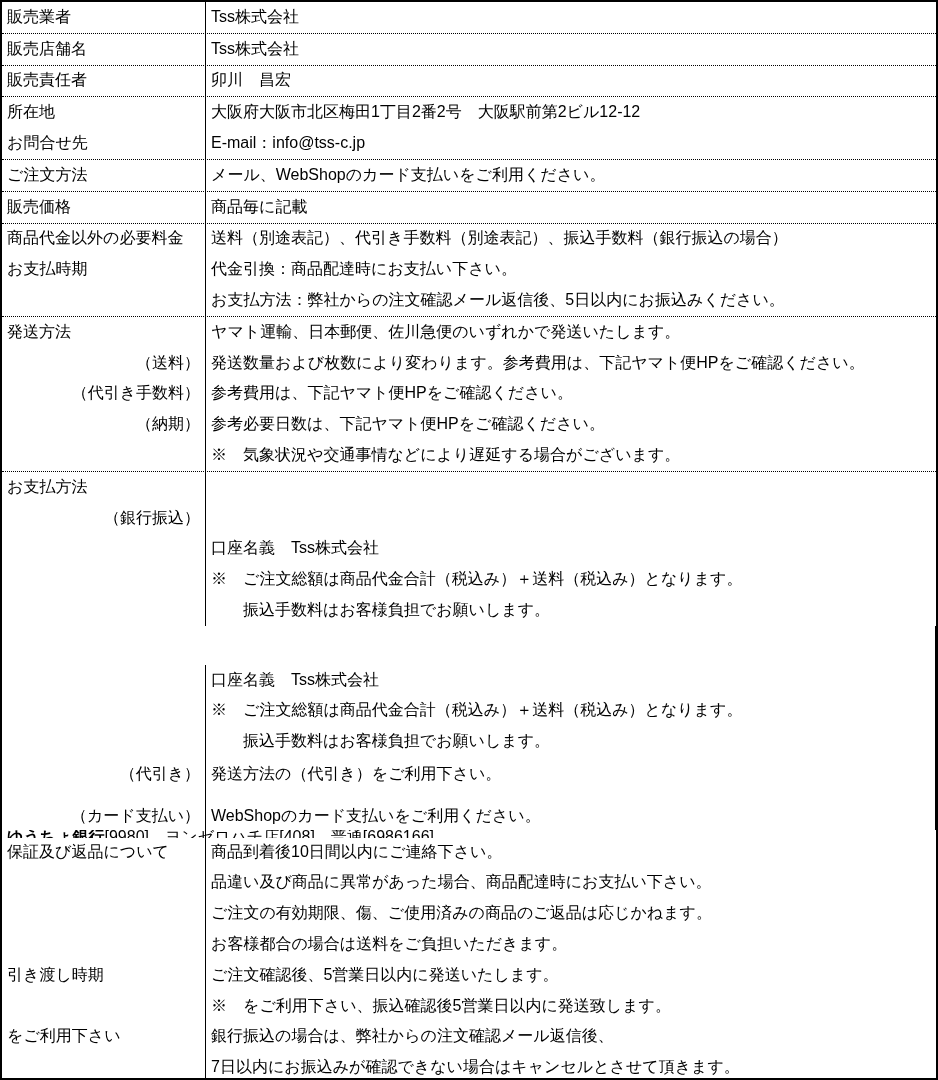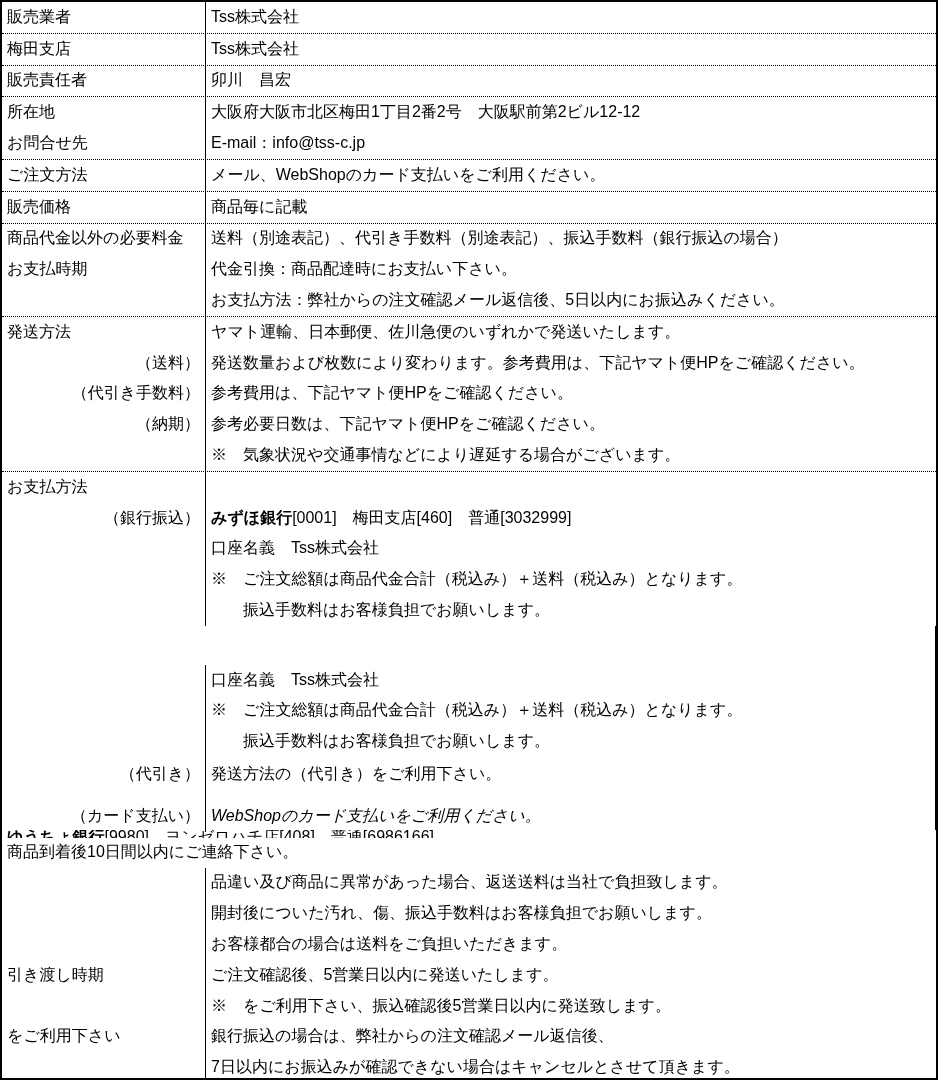--- a/index.html
+++ b/index.html
@@ -53,21 +53,21 @@
             <span>販売業者</span>
           </div>
           <div class="rc">
             <span>Tss株式会社</span>
           </div>
         </div>
       </div>
       <div class="row sep">
         <div class="line">
           <div class="lc">
-            <span>梅田支店</span>
+            <span>販売店舗名</span>
           </div>
           <div class="rc">
             <span>Tss株式会社</span>
           </div>
         </div>
       </div>
       <div class="row sep">
         <div class="line">
           <div class="lc">
             <span>販売責任者</span>
@@ -182,24 +182,20 @@
       <div class="row">
         <div class="line">
           <div class="lc">
             <span>お支払方法</span>
           </div>
           <div class="rc"></div>
         </div>
         <div class="line">
           <div class="lc ar">
             <span>（銀行振込）</span>
-          </div>
-          <div class="rc">
-            <span class="b">みずほ銀行</span>
-            <span>[0001]　梅田支店[460]　普通[3032999]</span>
           </div>
         </div>
         <div class="line">
           <div class="lc"></div>
           <div class="rc">
             <span>口座名義　Tss株式会社</span>
           </div>
         </div>
         <div class="line">
           <div class="lc"></div>
@@ -243,41 +239,44 @@
             <span>（代引き）</span>
           </div>
           <div class="rc" style="padding-top: 2px;">
             <span>発送方法の（代引き）をご利用下さい。</span>
           </div>
         </div>
         <div class="line" style="height: calc(var(--lh) + 11px);">
           <div class="lc ar" style="padding-top: 11px;">
             <span>（カード支払い）</span>
           </div>
-          <div class="rc" style="padding-top: 11px; font-style: italic;">
+          <div class="rc" style="padding-top: 11px;">
             <span>WebShopのカード支払いをご利用ください。</span>
           </div>
         </div>
       </div>
       <div class="row">
         <div class="line" style="height: calc(var(--lh) + 5px);">
+          <div class="lc" style="padding-top: 5px;">
+            <span>保証及び返品について</span>
+          </div>
           <div class="rc" style="padding-top: 5px;">
             <span>商品到着後10日間以内にご連絡下さい。</span>
           </div>
         </div>
         <div class="line">
           <div class="lc"></div>
           <div class="rc">
-            <span>品違い及び商品に異常があった場合、返送送料は当社で負担致します。</span>
-          </div>
-        </div>
-        <div class="line">
-          <div class="lc"></div>
-          <div class="rc">
-            <span>開封後についた汚れ、傷、振込手数料はお客様負担でお願いします。</span>
+            <span>品違い及び商品に異常があった場合、商品配達時にお支払い下さい。</span>
+          </div>
+        </div>
+        <div class="line">
+          <div class="lc"></div>
+          <div class="rc">
+            <span>ご注文の有効期限、傷、ご使用済みの商品のご返品は応じかねます。</span>
           </div>
         </div>
         <div class="line">
           <div class="lc"></div>
           <div class="rc">
             <span>お客様都合の場合は送料をご負担いただきます。</span>
           </div>
         </div>
       </div>
       <div class="row">

